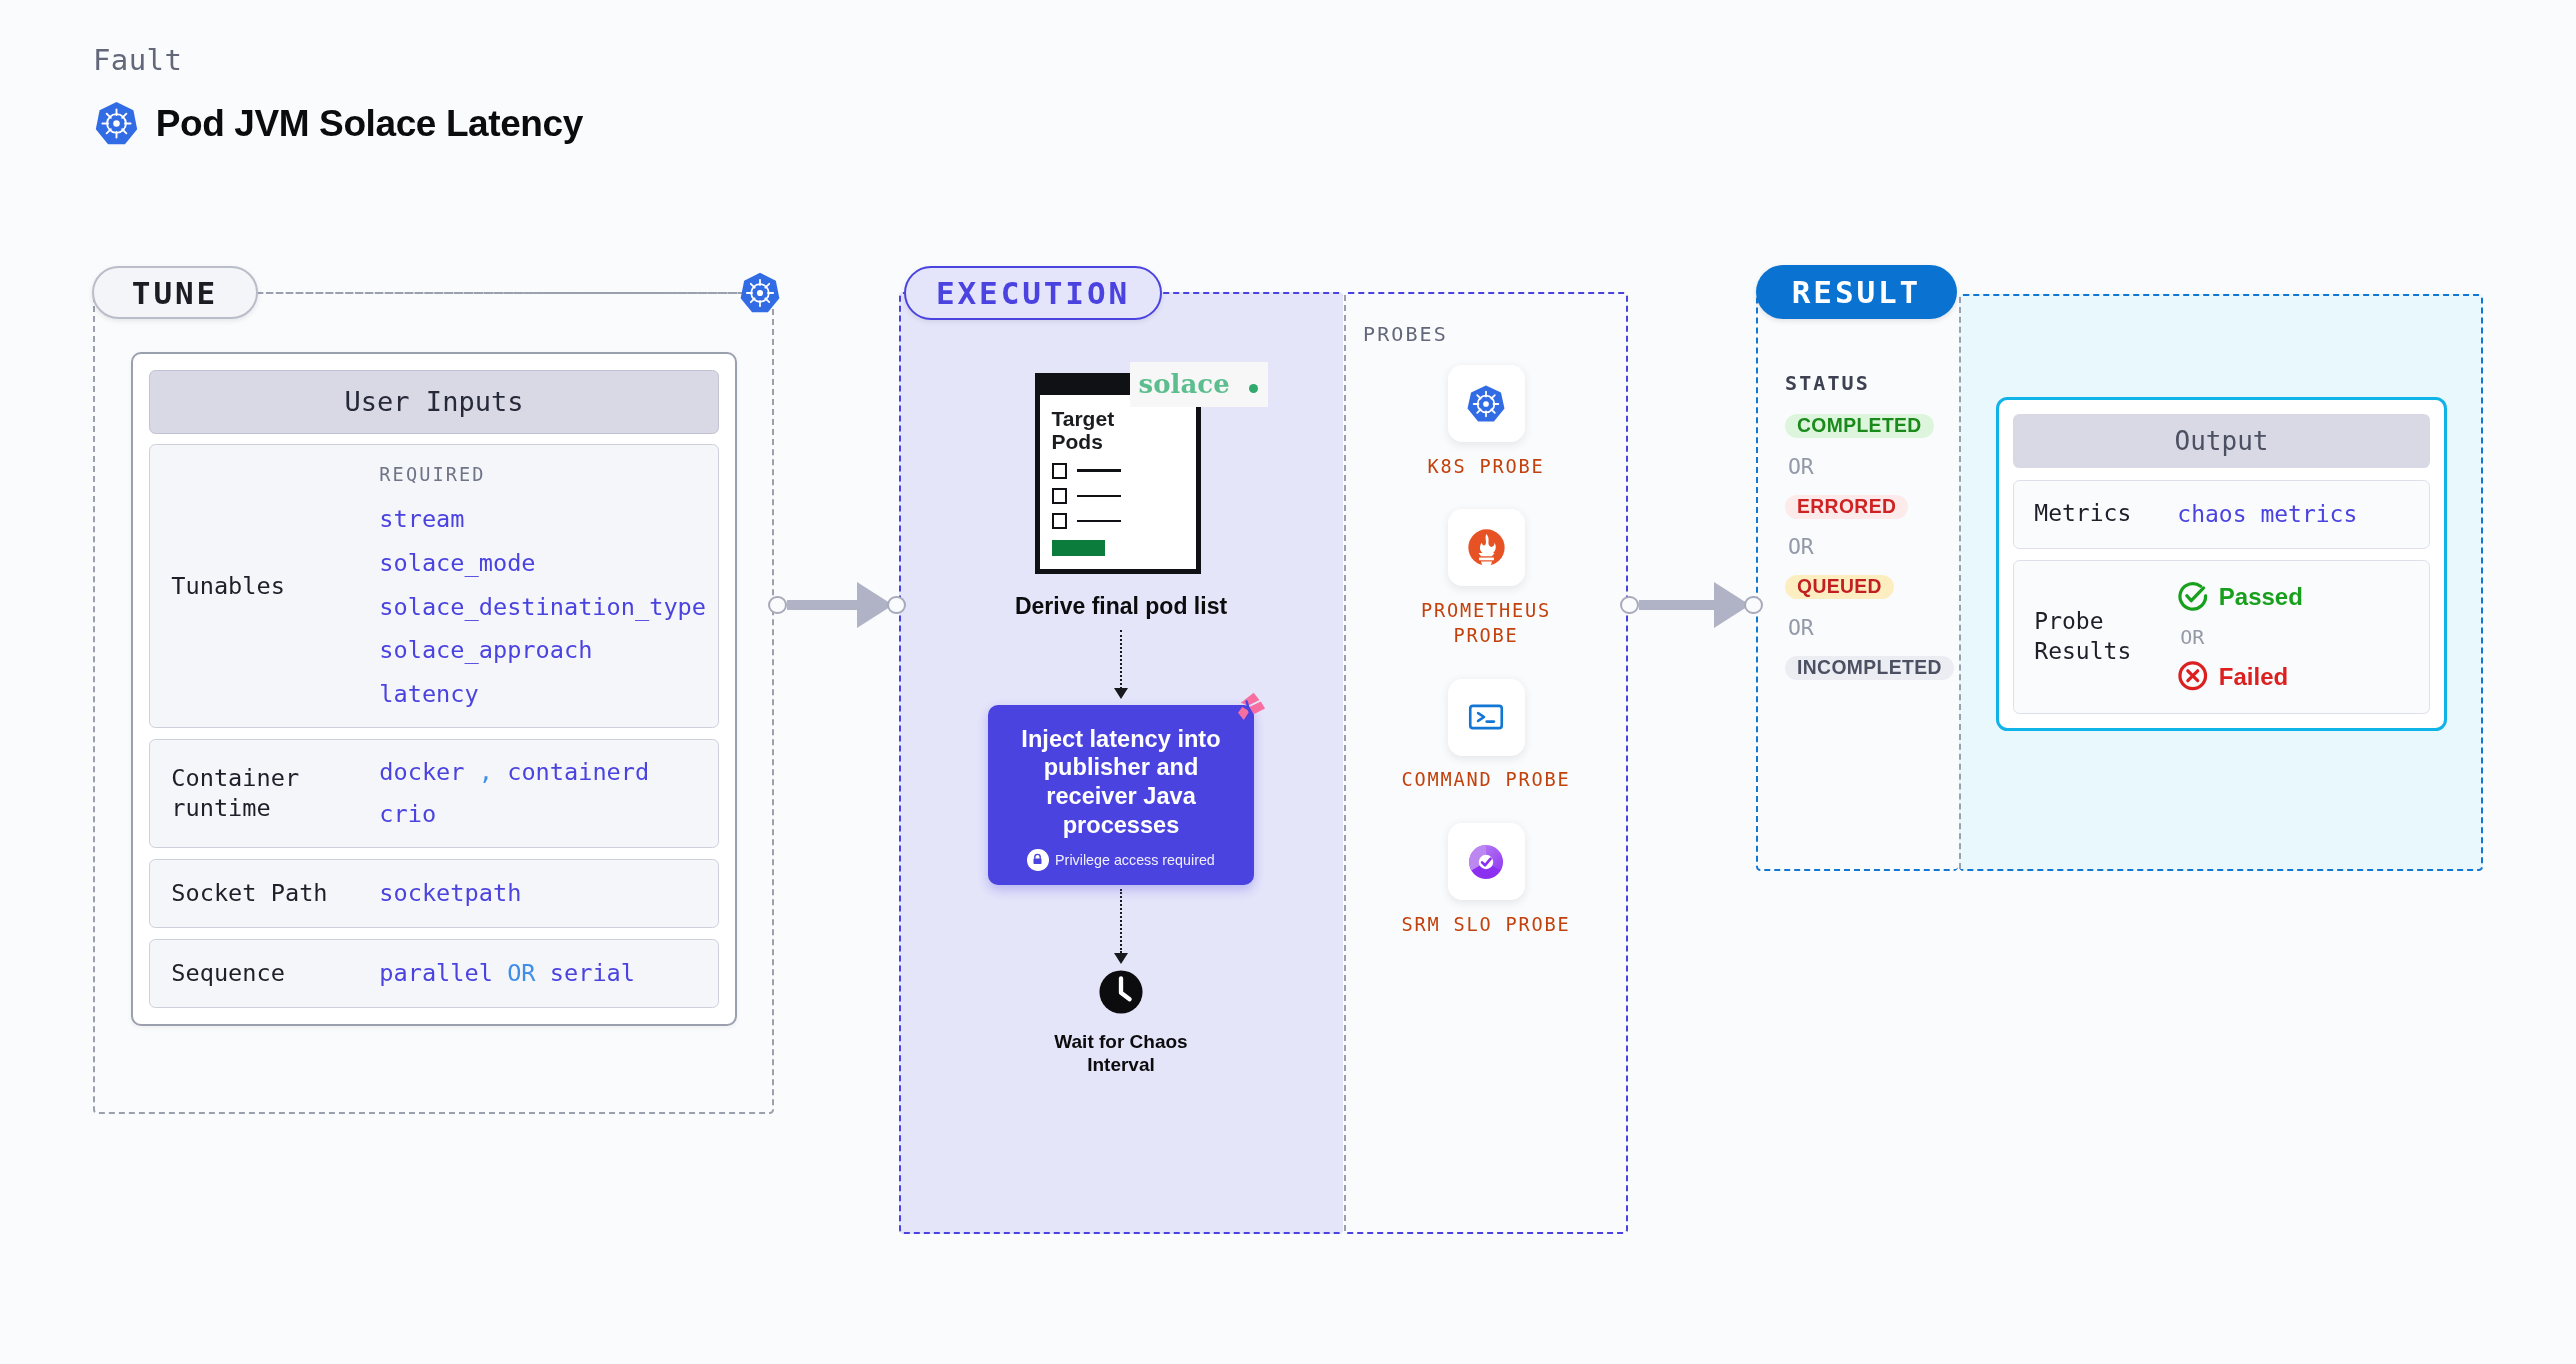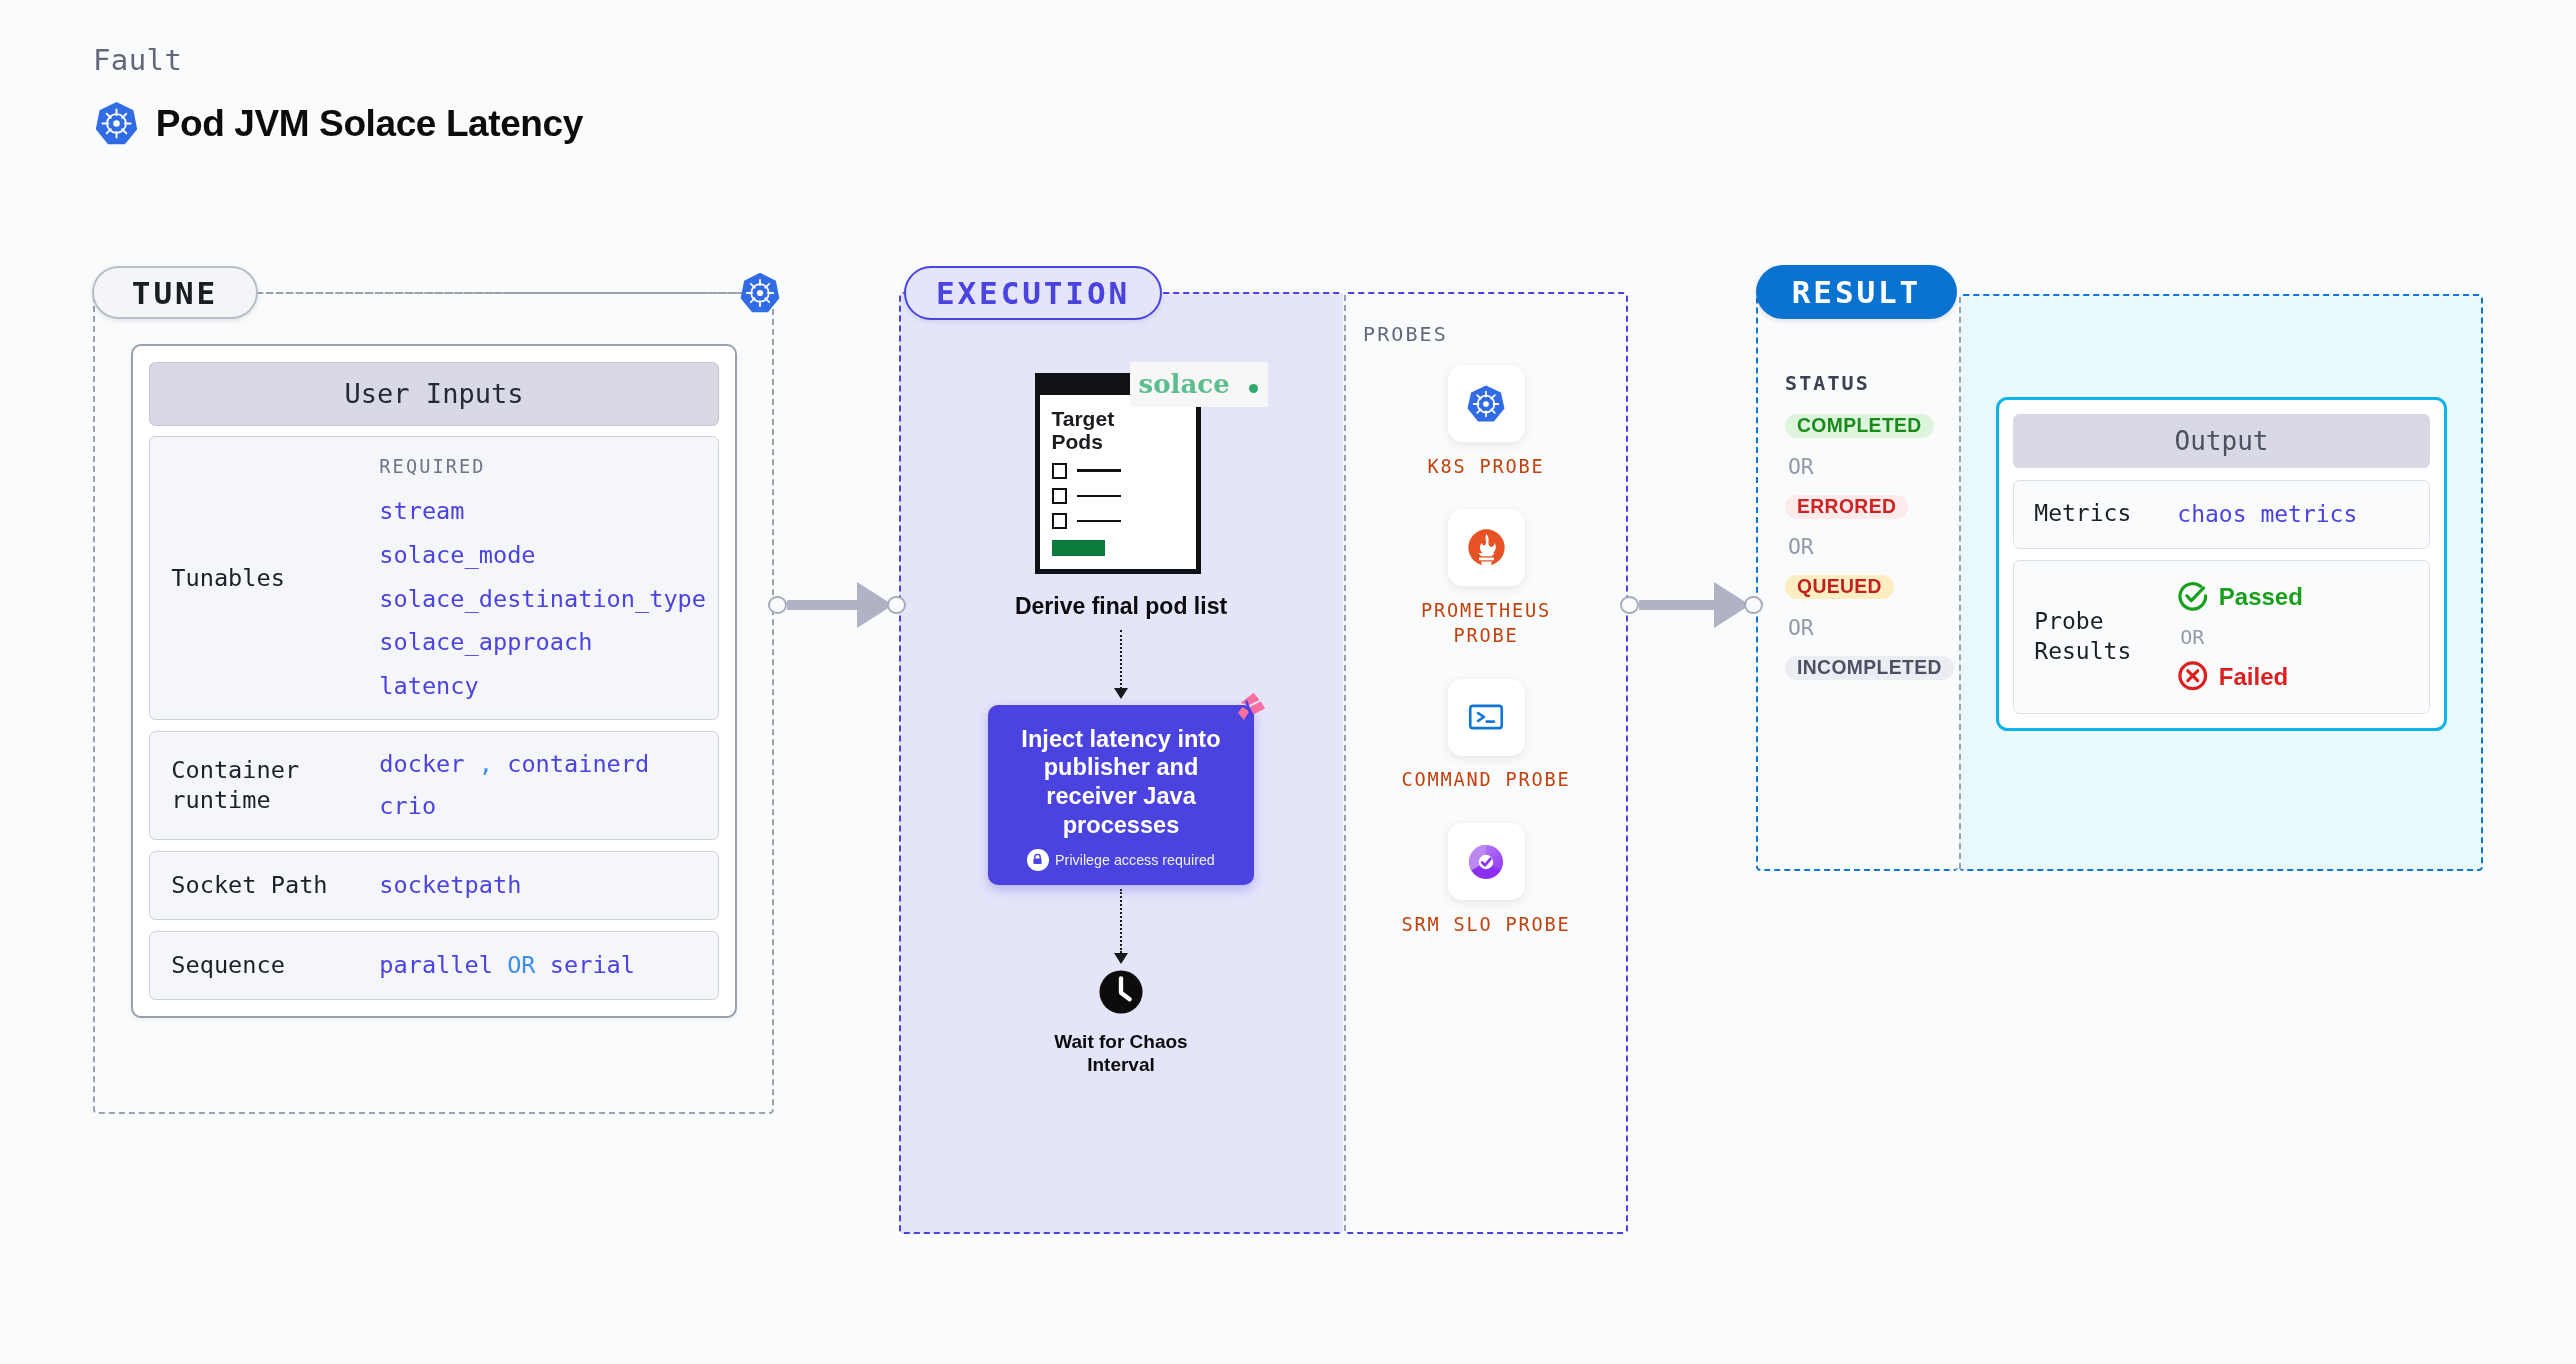--- a/index.html
+++ b/index.html
@@ -92,21 +92,21 @@
   .conn-head {
     width: 0; height: 0; flex: 0 0 auto;
     border-top: 23.6px solid transparent; border-bottom: 23.6px solid transparent;
     border-left: 36px solid #b0b3c6; margin-left: -1.4px; margin-right: -5.7px;
   }
   #conn-1 { left: 768px; top: 573px; width: 138px; }
   #conn-2 { left: 1620px; top: 573px; width: 143px; }
 
   
   #user-inputs-card {
-    position: absolute; left: 131px; top: 344px; width: 606px;
+    position: absolute; left: 131px; top: 352px; width: 606px;
     background: #ffffff; border: 2.1px solid #9aa0ae; border-radius: 10px;
     padding: 15.8px; display: flex; flex-direction: column; gap: 10.7px;
     box-shadow: 0 1.4px 4.3px rgba(40,45,70,.06);
   }
   #user-inputs-header {
     background: #d8d9e4; border: 1.1px solid #c1c3d2; border-radius: 6.4px;
     height: 64px; display: flex; align-items: center; justify-content: center;
     font-family: "DejaVu Sans Mono", monospace; font-size: 27px; color: #26293a;
   }
   .input-row {

